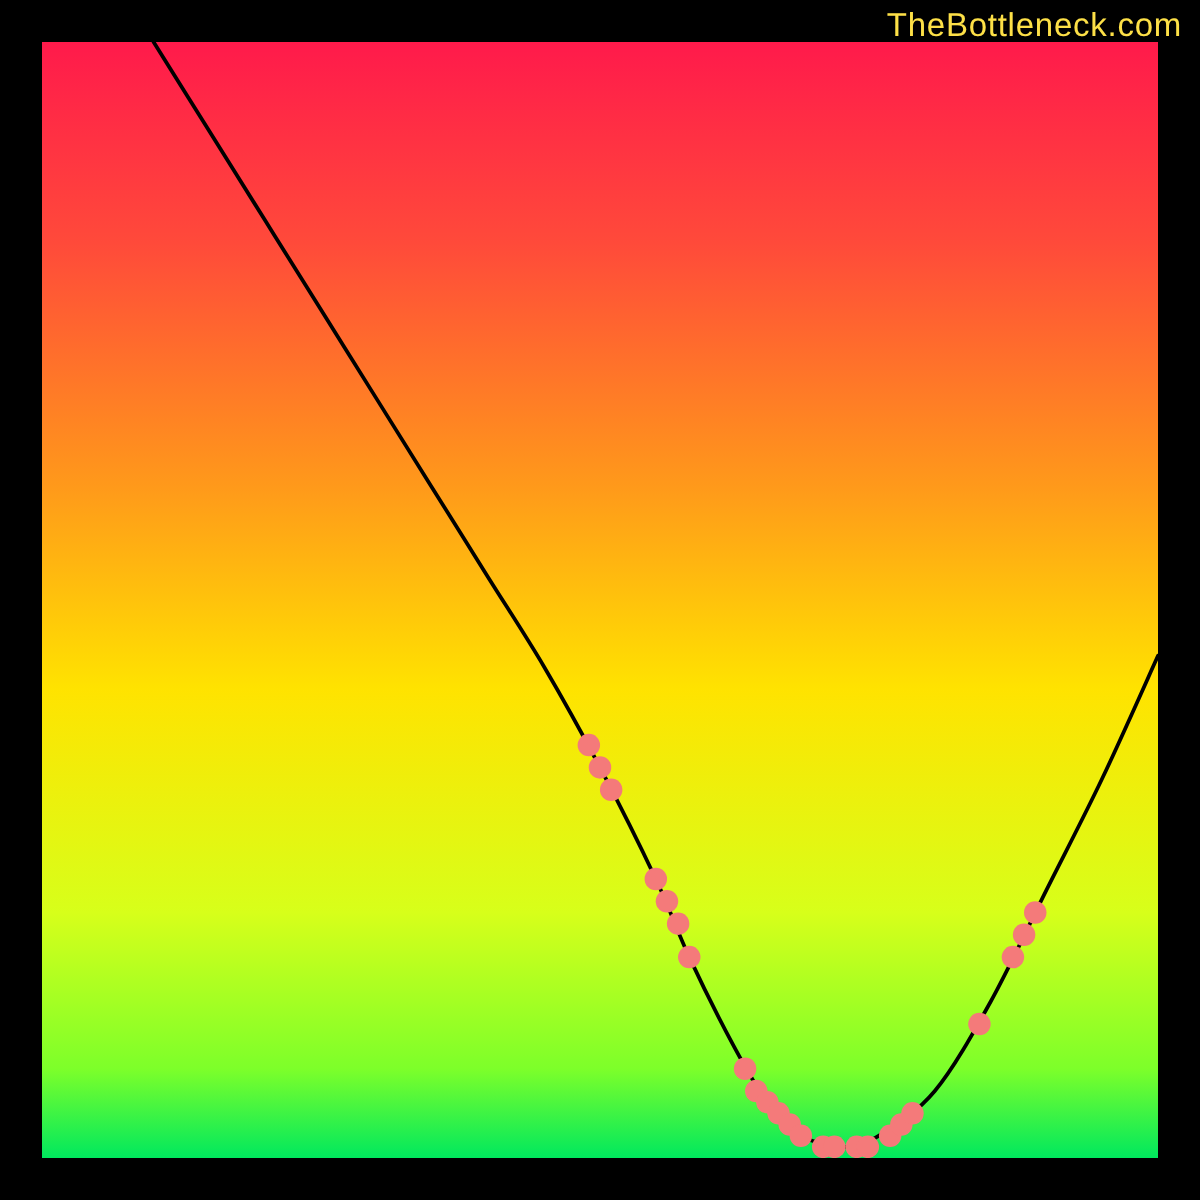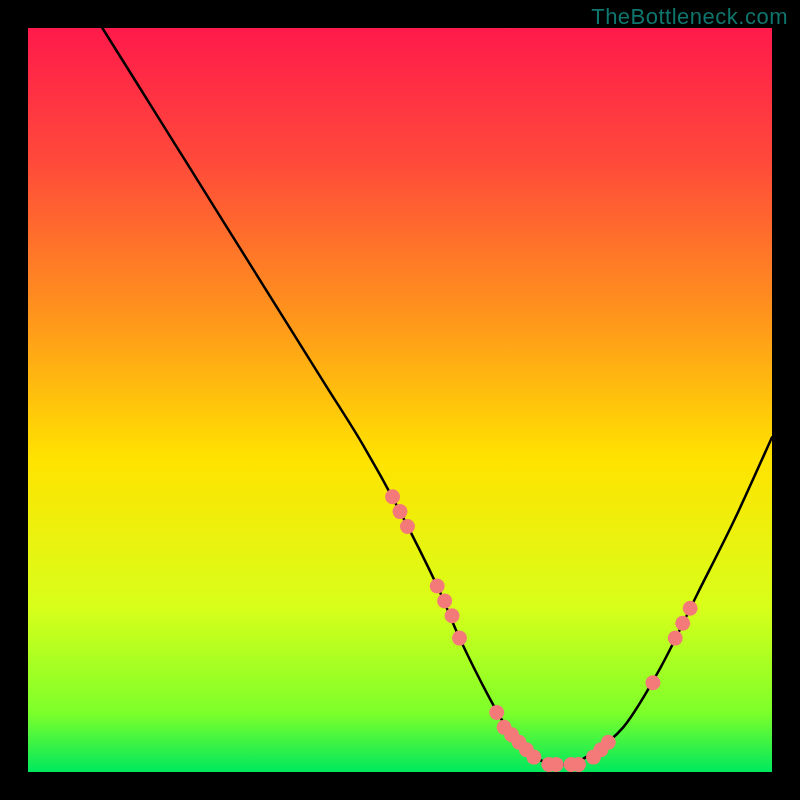--- a/index.html
+++ b/index.html
@@ -14,21 +14,21 @@
   .frame {
     position: relative;
     width: 800px;
     height: 800px;
     background: #000;
   }
   .watermark {
     position: absolute;
     top: 4px;
     right: 12px;
-    color: #0f766e;
+    color: #fde047;
     font-size: 22px;
     font-weight: 500;
     letter-spacing: 0.5px;
     z-index: 4;
     user-select: none;
   }
   .plot-area {
     position: absolute;
     left: 28px;
     top: 28px;

